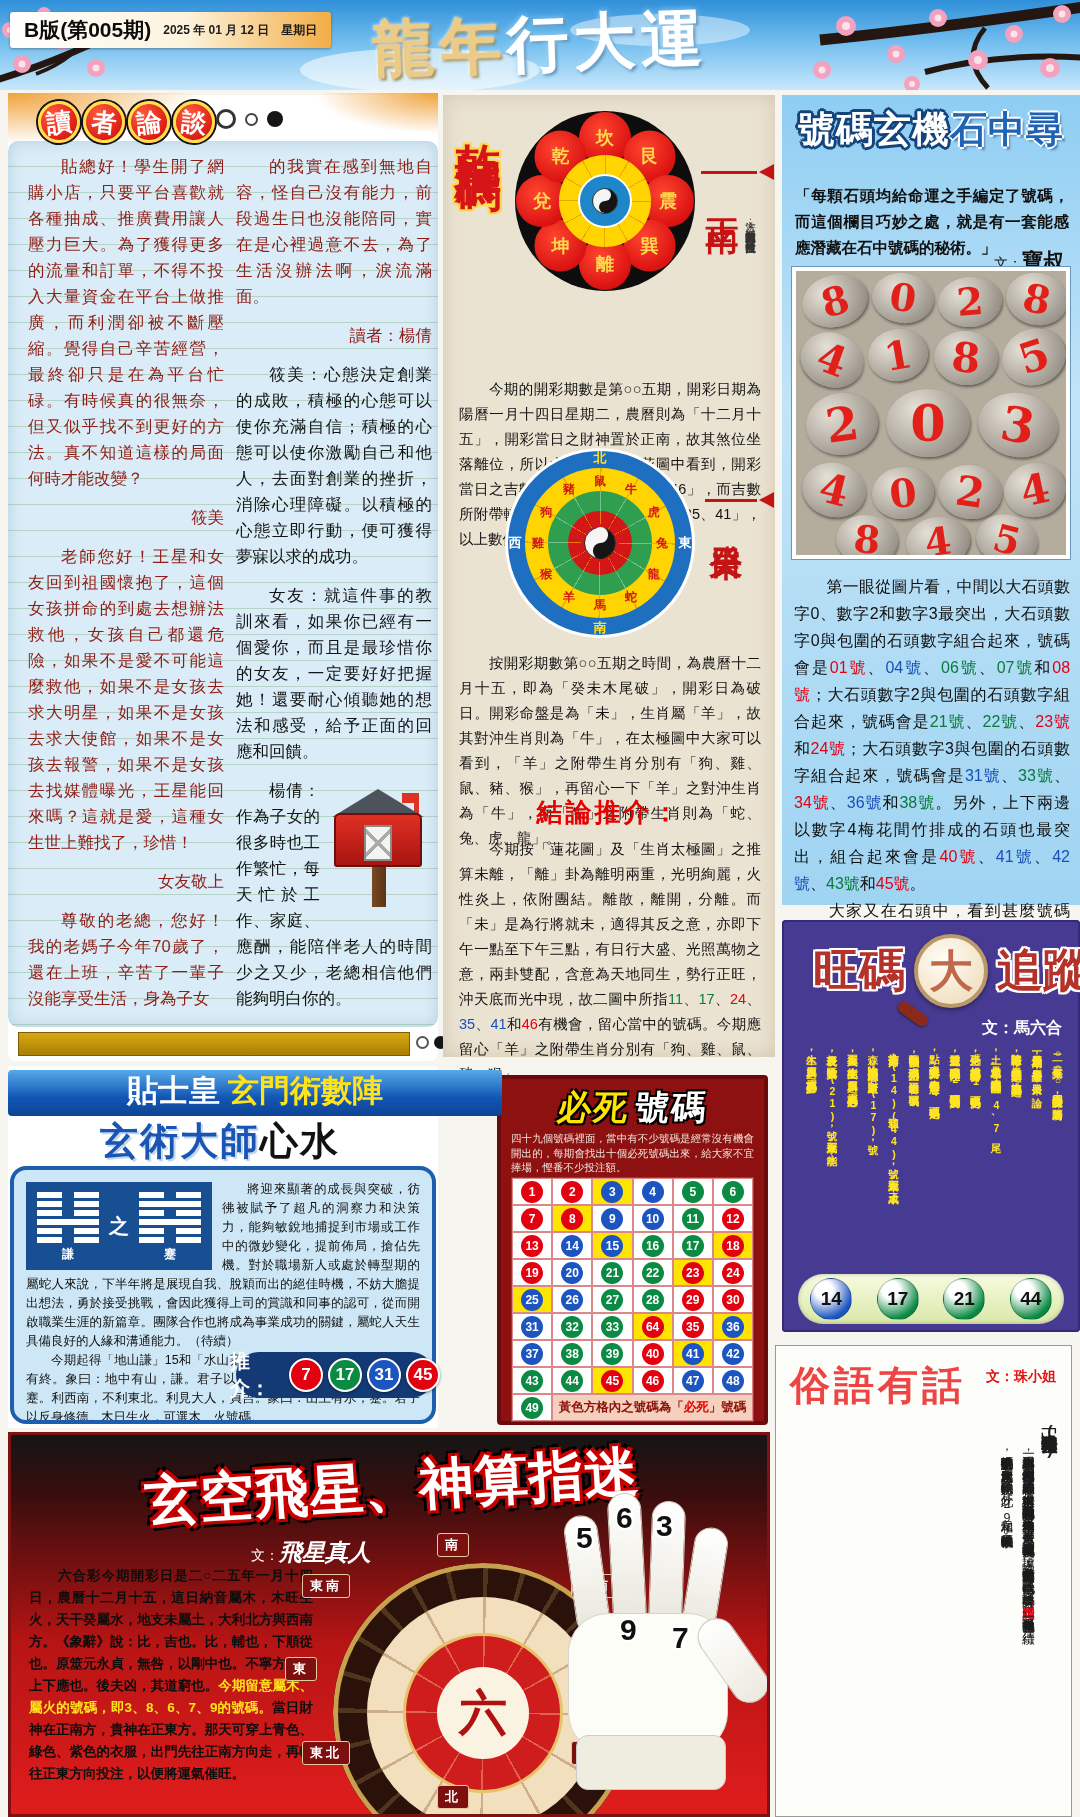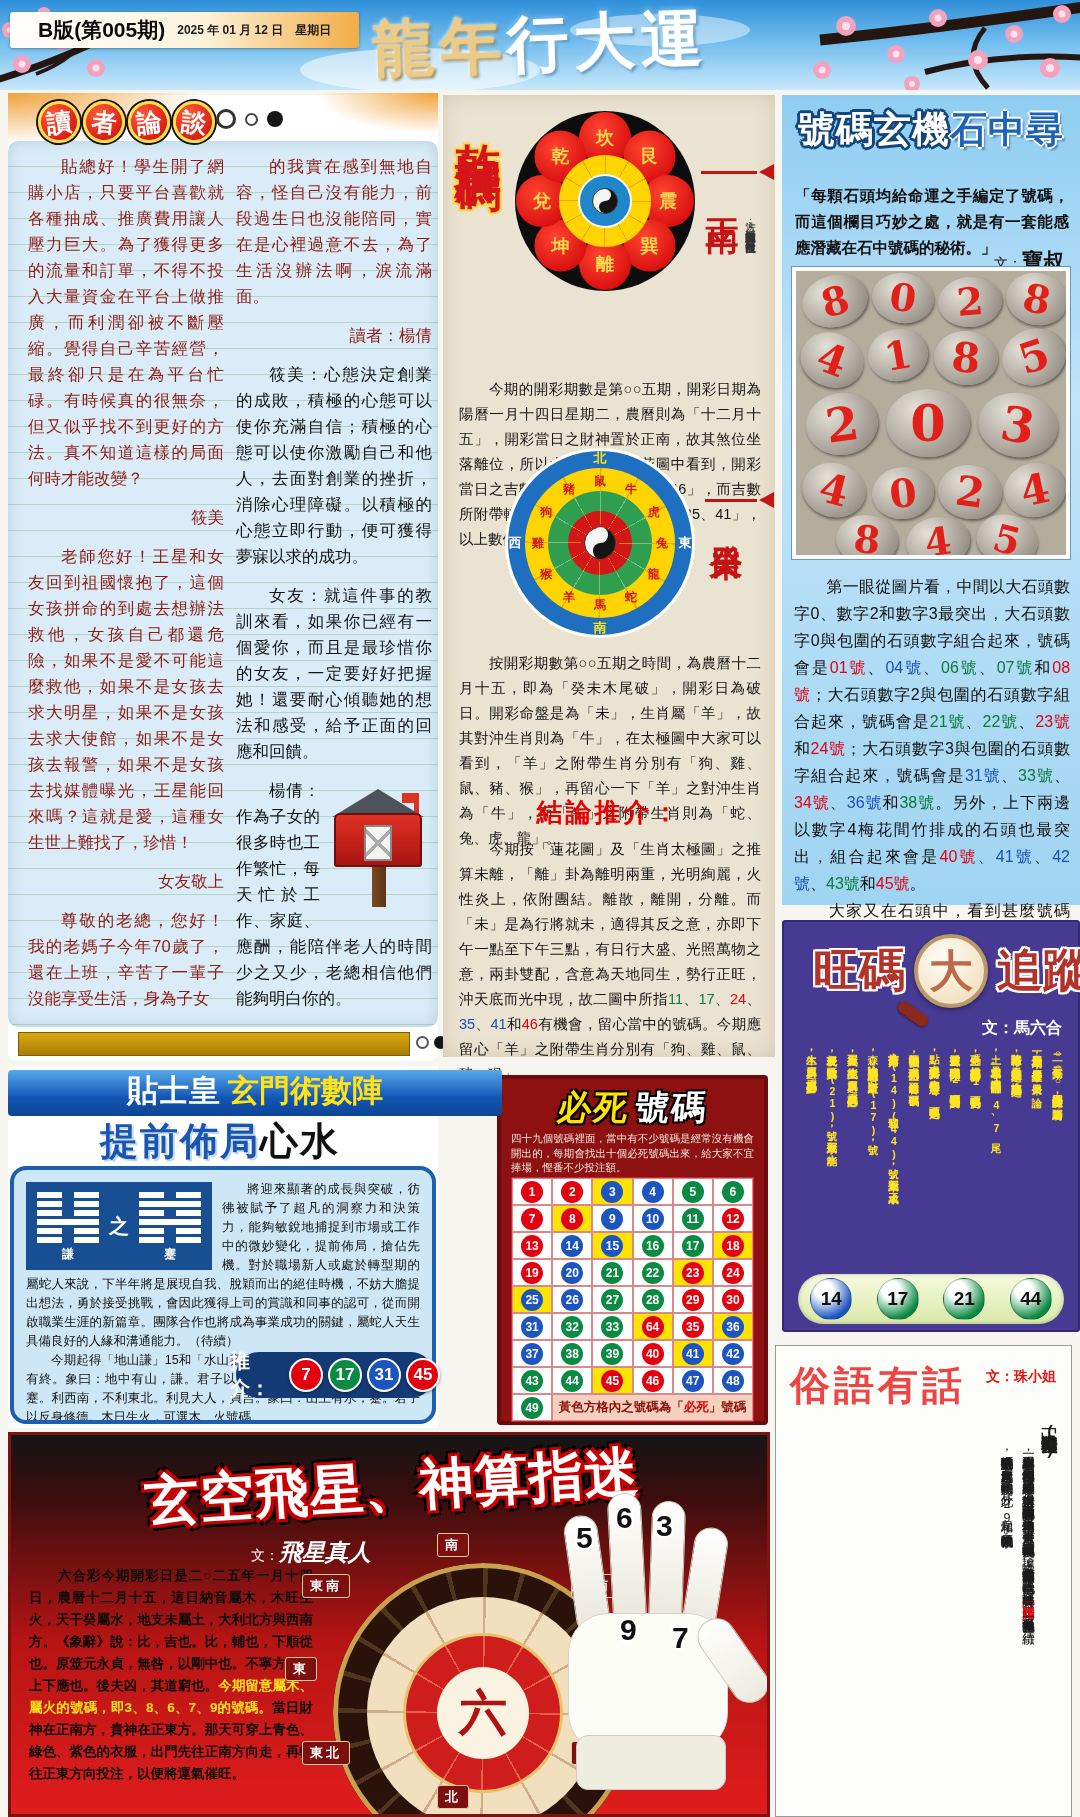--- a/index.html
+++ b/index.html
@@ -22,21 +22,21 @@
   .gridball{display:flex;align-items:center;justify-content:center;border-radius:50%;
         width:22px;height:22px;color:#fff;font-weight:bold;font-size:12px;margin:auto;}
   .gridball.red{background:#e3000f;} .gridball.blue{background:#1c55c0;} .gridball.green{background:#0b8a43;}
   .vtext{writing-mode:vertical-rl;text-orientation:upright;}
 
   
   .masthead{position:absolute;left:0;top:0;width:1080px;height:90px;overflow:hidden;
      background:linear-gradient(180deg,#2f8fd8 0%,#6fbcee 45%,#c8e8fb 100%);}
   .masthead svg{position:absolute;left:0;top:0;}
   .edition{position:absolute;left:10px;top:12px;height:36px;display:flex;align-items:center;gap:12px;
-     padding:0 28px;background:linear-gradient(90deg,#ffffff 0%,#fdf3dd 55%,#f2ad45 100%);
+     padding:0 14px;background:linear-gradient(90deg,#ffffff 0%,#fdf3dd 55%,#f2ad45 100%);
      border-radius:3px;box-shadow:0 1px 3px rgba(0,0,0,.35);}
   .ed-b{font-size:21px;font-weight:900;color:#0c0c0c;}
   .ed-date,.ed-week{font-size:12px;font-weight:bold;color:#1c1c1c;}
   .main-title{position:absolute;left:50%;top:2px;transform:translateX(-50%) rotate(-2deg);
      font-family:"DejaVu Serif","Liberation Serif",serif;font-size:62px;font-weight:900;
      letter-spacing:5px;white-space:nowrap;}
   .mt-gold{color:#eccb86;text-shadow:0 0 4px #fff,2px 2px 3px #8a6a20;}
   .mt-white{color:#ffffff;text-shadow:0 0 6px #9fd4f4,2px 2px 3px #4a7ba6;}
 
   
@@ -671,21 +671,21 @@
         </div>
       </div>
   </section>
 
   <section class="tips">
     <div class="tp-bar">
       <span class="tpb-w">貼士皇</span>
       <span class="tpb-y">玄門術數陣</span>
     </div>
     <div class="tp-head">
-      <span class="tph-b">提前佈局</span>
+      <span class="tph-b">玄術大師</span>
       <span class="tph-k">心水</span>
     </div>
     <div class="tp-panel">
       <div class="hexbox">
           <div class="hexagram">
             <div class="hline broken">
               <i></i>
               <i></i>
             </div>
             <div class="hline broken">

